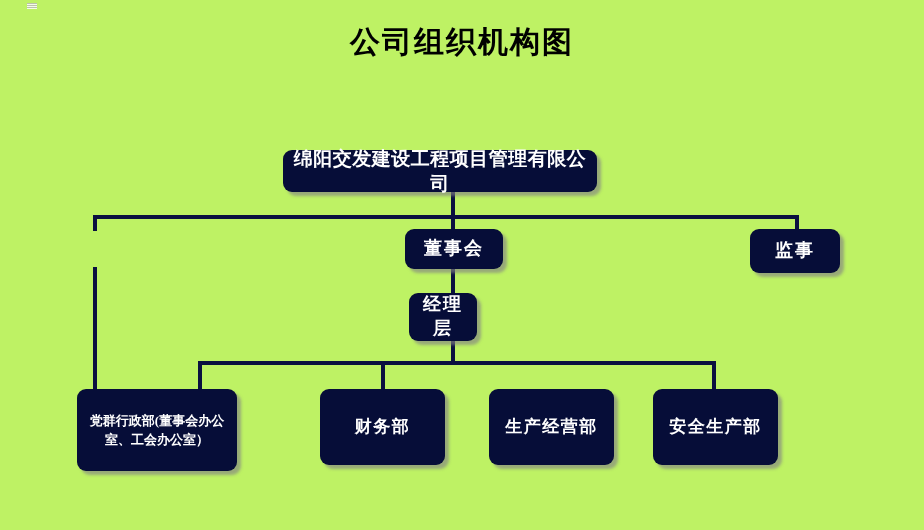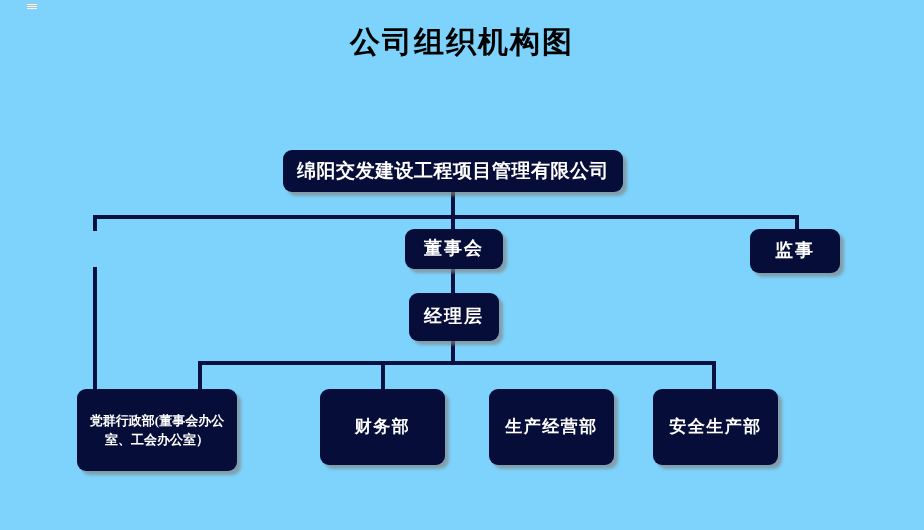--- a/index.html
+++ b/index.html
@@ -7,21 +7,21 @@
     padding: 0;
     background: #ffffff;
   }
   body {
     font-family: "Liberation Sans", "DejaVu Sans", sans-serif;
   }
   #chart-root {
     position: relative;
     width: 924px;
     height: 530px;
-    background: #7dd3fc;
+    background: #bef264;
     overflow: hidden;
   }
   
   .corner-artifact {
     position: absolute;
     left: 27px;
     top: 3px;
     width: 10px;
     height: 6px;
     background: repeating-linear-gradient(
@@ -99,28 +99,28 @@
   <div class="conn" style="left:198px; top:361px; width:518px; height:4px;"></div>
 
   <div class="conn" style="left:198px; top:361px; width:4px; height:28px;"></div>
 
   <div class="conn" style="left:381px; top:361px; width:4px; height:28px;"></div>
 
   <div class="conn" style="left:712px; top:361px; width:4px; height:28px;"></div>
 
   <div class="conn" style="left:93px; top:267px; width:4px; height:122px;"></div>
 
-  <div class="node node-root" style="left:283px; top:150px; width:340px; height:42px;">绵阳交发建设工程项目管理有限公司</div>
+  <div class="node node-root" style="left:283px; top:150px; width:314px; height:42px;">绵阳交发建设工程项目管理有限公司</div>
 
 
   <div class="node node-level2" style="left:405px; top:229px; width:98px; height:40px;">董事会</div>
 
   <div class="node node-level2" style="left:750px; top:229px; width:90px; height:44px;">监事</div>
 
-  <div class="node node-level3" style="left:409px; top:293px; width:90px; height:48px;">经理层</div>
+  <div class="node node-level3" style="left:409px; top:293px; width:68px; height:48px;">经理层</div>
 
   <div class="node node-dept-wide" style="left:77px; top:389px; width:160px; height:82px;">党群行政部(董事会办公室、工会办公室）</div>
 
   <div class="node node-dept" style="left:320px; top:389px; width:125px; height:76px;">财务部</div>
 
   <div class="node node-dept" style="left:653px; top:389px; width:125px; height:76px;">安全生产部</div>
 
   <div class="node node-dept" style="left:489px; top:389px; width:125px; height:76px;">生产经营部</div>
 
 </div>

